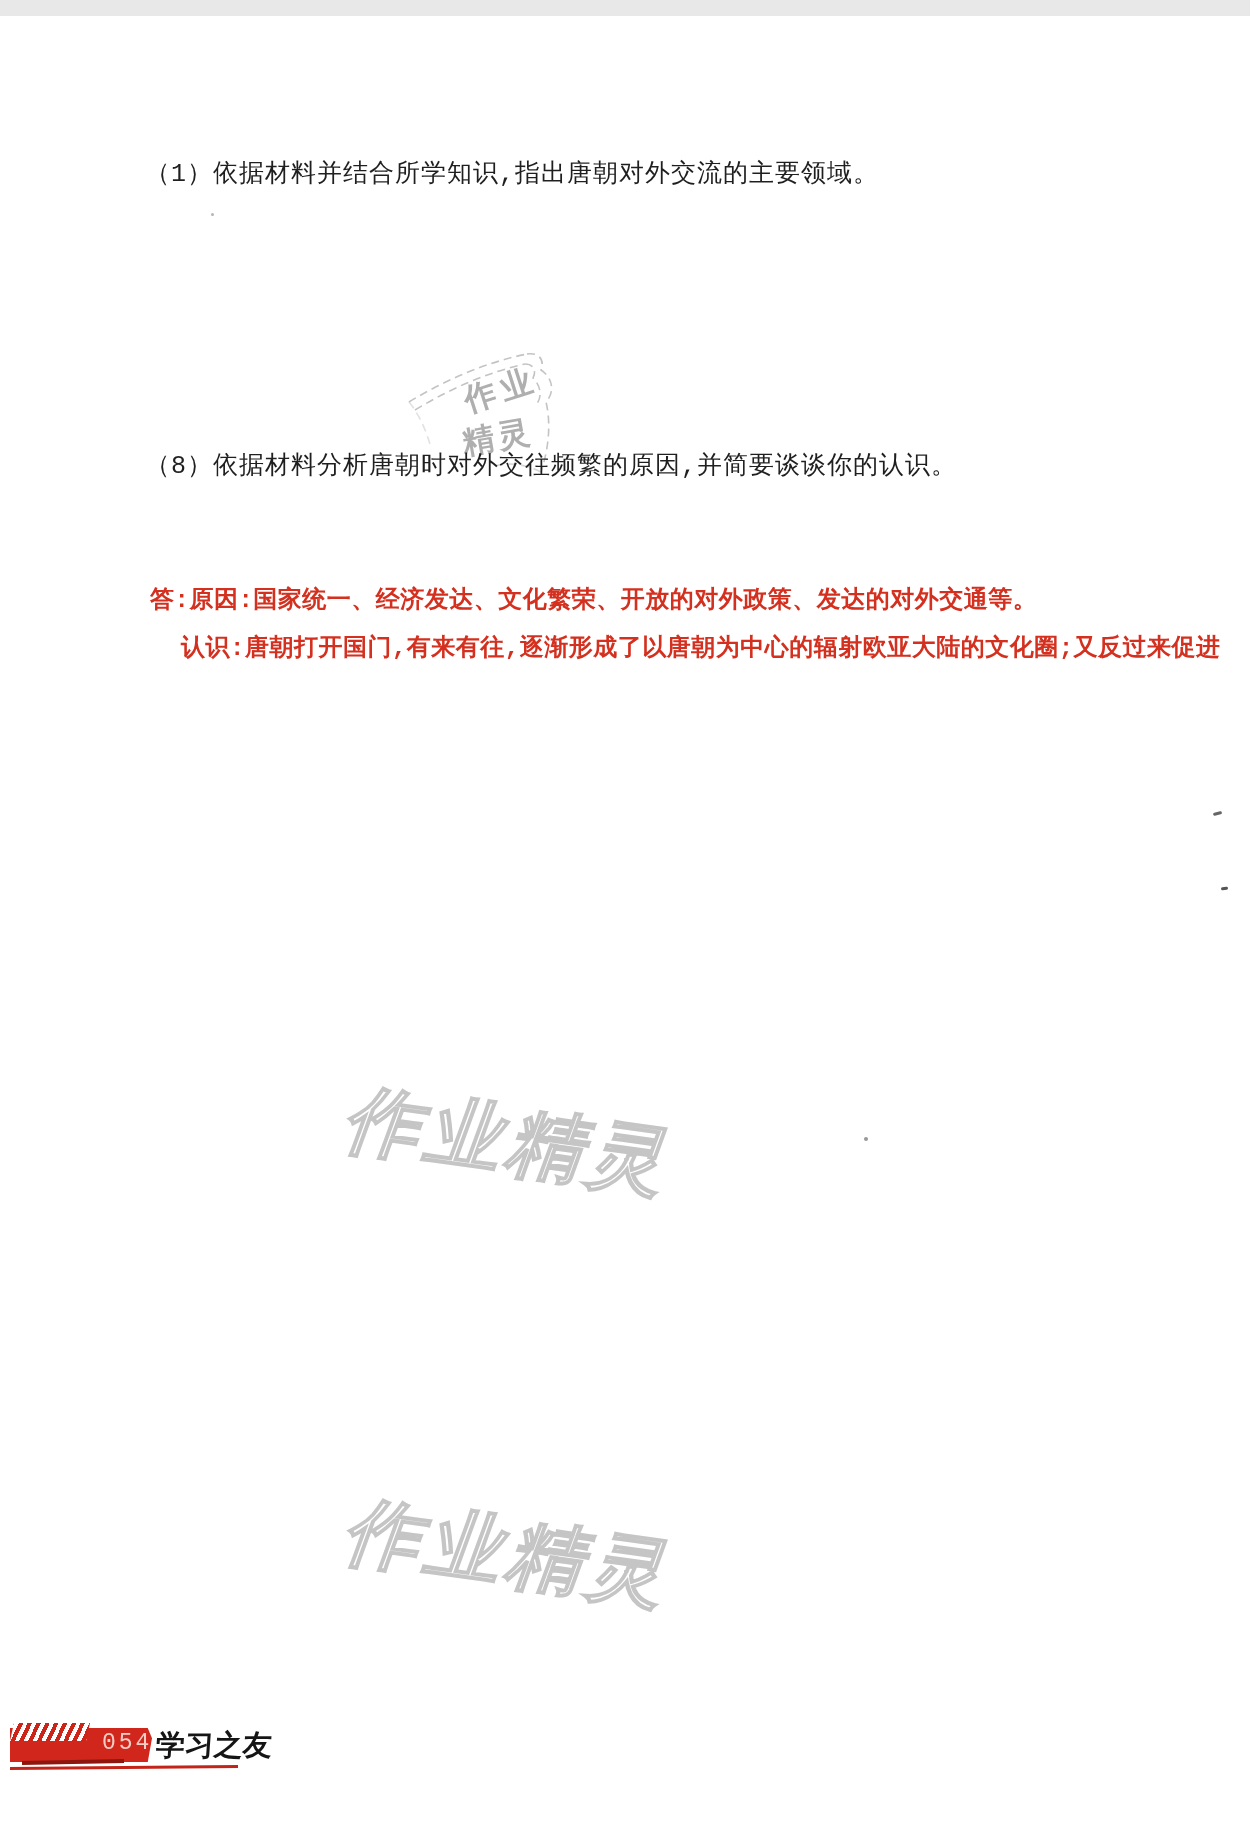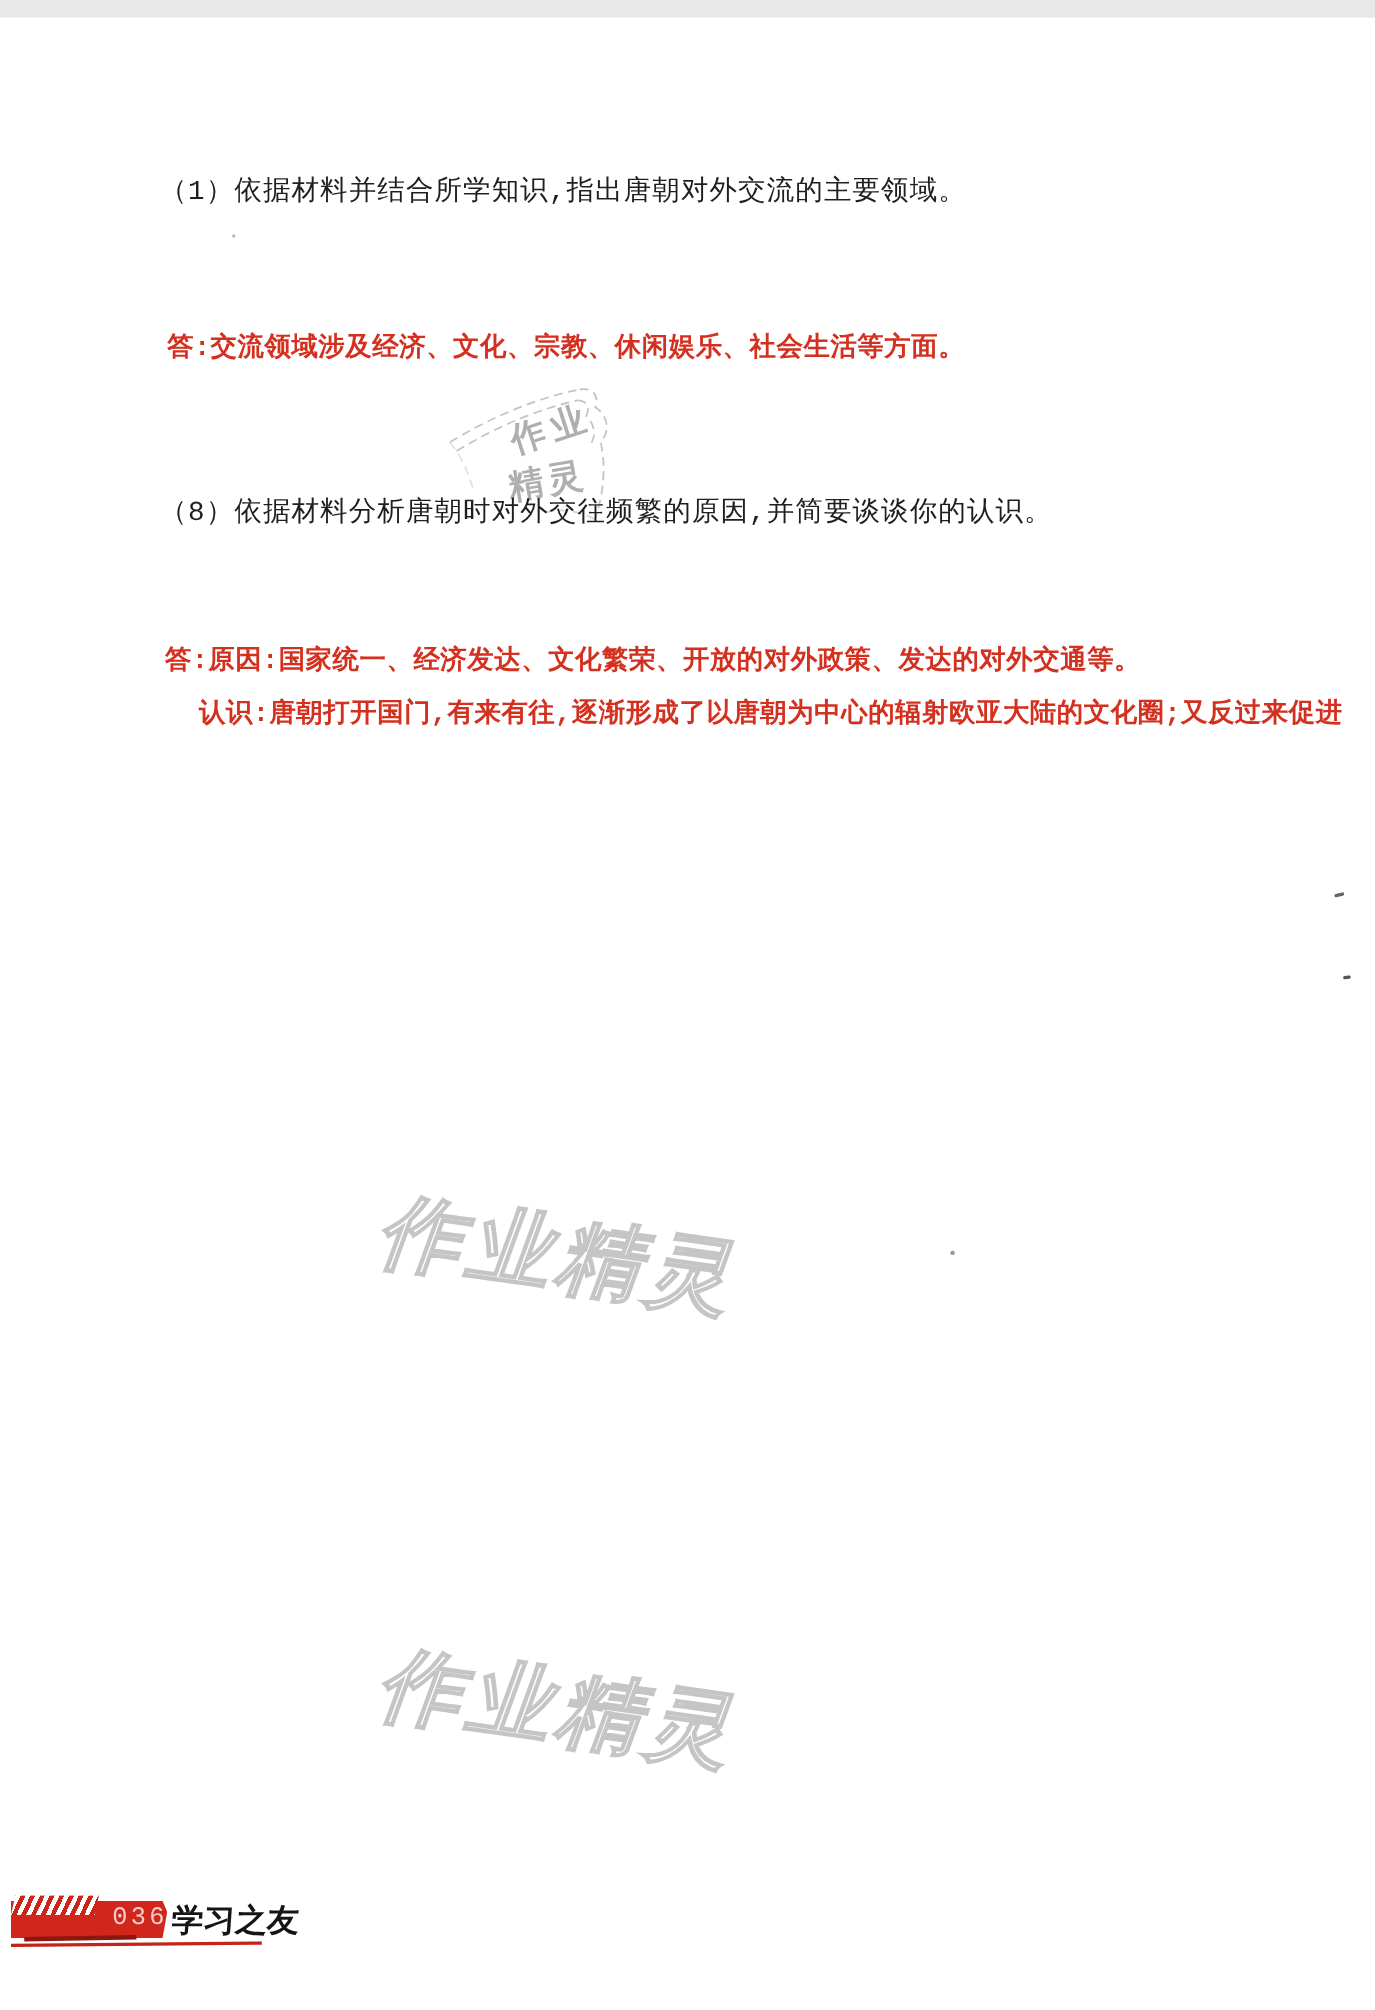--- a/index.html
+++ b/index.html
@@ -67,21 +67,20 @@
     background:#c32318;transform:rotate(-0.5deg);
   }
 </style>
 </head>
 <body>
 
 <div class="page">
 
   <div class="q" style="left:145px;top:140px;">（1）依据材料并结合所学知识,指出唐朝对外交流的主要领域。</div>
 
-  <div class="ans" style="left:152px;top:283px;">答:交流领域涉及经济、文化、宗教、休闲娱乐、社会生活等方面。</div>
 
   <div class="wm" style="left:405px;top:328px;width:180px;height:145px;opacity:.8;">
     <svg width="180" height="145" viewBox="0 0 180 145">
       <g fill="none" stroke="#b5b5b5" stroke-width="1.6" stroke-dasharray="8 5">
         <path d="M4,58 C40,36 82,18 122,10"></path>
         <path d="M10,66 C46,44 84,28 120,20"></path>
         <path d="M122,10 C134,8 140,16 136,26 C148,34 150,48 141,58 C146,78 144,104 136,128"></path>
         <path d="M120,20 C128,20 132,26 128,34 C136,42 138,54 130,62"></path>
         <path d="M136,128 C120,120 104,118 90,122" opacity="0.7"></path>
         <path d="M4,58 C14,70 22,88 26,104" opacity="0.5"></path>
@@ -109,19 +108,19 @@
   </div>
 
   <div class="speck" style="left:211px;top:197px;width:3px;height:3px;background:#b5b5b5;"></div>
   <div class="speck" style="left:1213px;top:796px;width:9px;height:3px;transform:rotate(-14deg);background:#666;"></div>
   <div class="speck" style="left:1221px;top:871px;width:7px;height:3px;transform:rotate(-8deg);background:#555;"></div>
   <div class="speck" style="left:864px;top:1121px;width:4px;height:4px;background:#999;"></div>
 
   <div class="footer">
     <div class="f-redblock"></div>
     <div class="f-hatch"></div>
-    <div class="f-pagenum">036</div>
+    <div class="f-pagenum">054</div>
     <div class="f-brand">学习之友</div>
     <div class="f-line-dark"></div>
     <div class="f-line-long"></div>
   </div>
 
 </div>
 
 </body></html>

